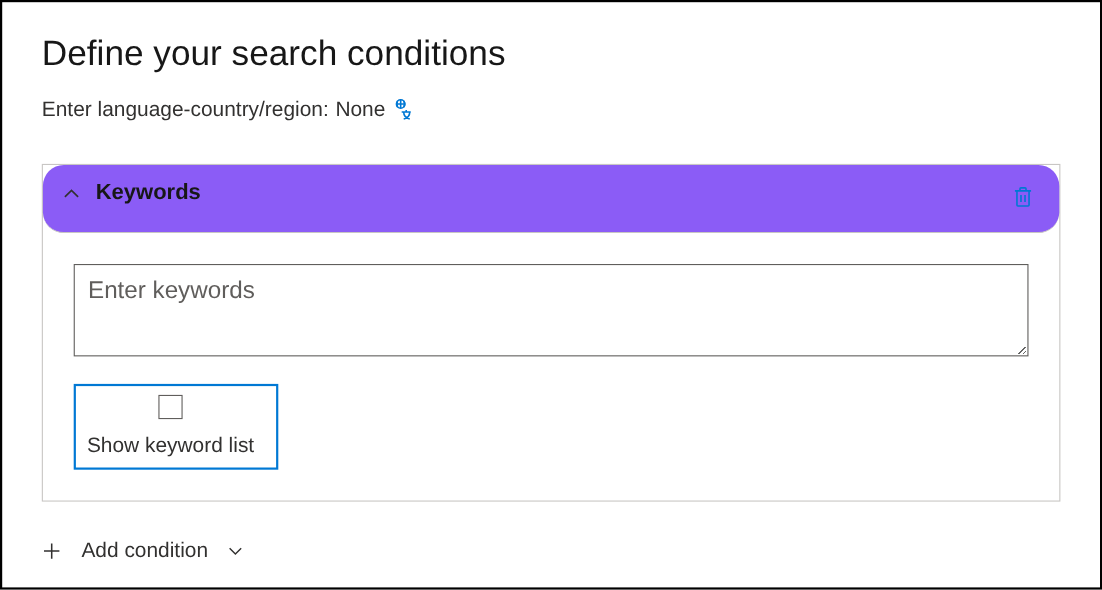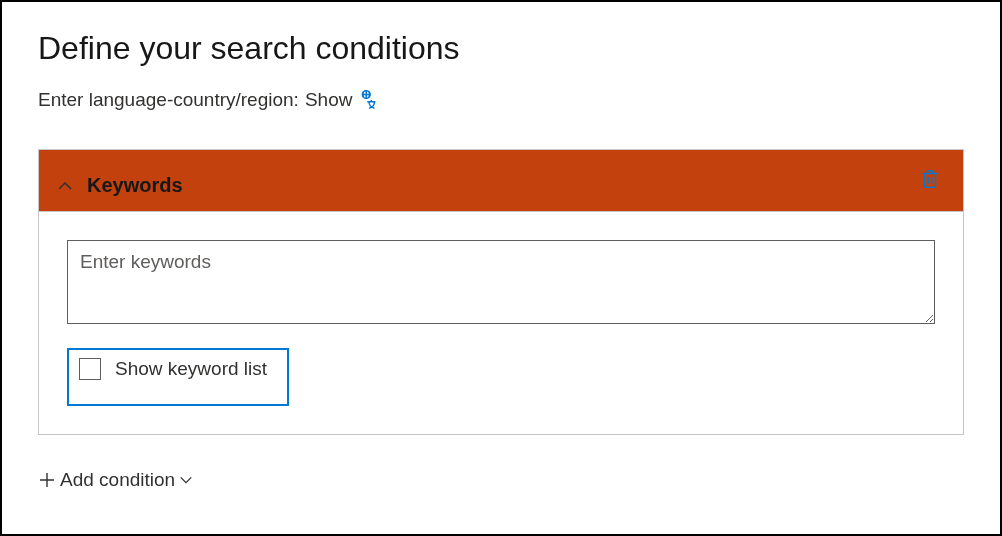--- a/index.html
+++ b/index.html
@@ -35,25 +35,26 @@
       color: #0078d4;
       display: inline-flex;
       align-items: center;
     }
     .panel {
       border: 1px solid #c8c6c4;
       margin-bottom: 30px;
     }
     .panel-header {
       display: flex;
-      align-items: flex-end;
+      align-items: flex-start;
       justify-content: space-between;
-      background: #c2410c;
+      background: #8b5cf6;
       padding: 14px 18px;
       border-bottom: 1px solid #c8c6c4;
+      border-radius: 19px;
     }
     .panel-header-left {
       display: flex;
       align-items: center;
       gap: 14px;
     }
     .chevron-icon {
       color: #323130;
       display: inline-flex;
     }
@@ -71,50 +72,51 @@
       display: inline-flex;
     }
     .panel-body {
       padding: 28px;
     }
     .keyword-input {
       width: 100%;
       height: 84px;
       border: 1px solid #605e5c;
       font-family: inherit;
-      font-size: 19px;
+      font-size: 22px;
       padding: 10px 12px;
       resize: vertical;
       margin-bottom: 20px;
     }
     .keyword-input::placeholder {
       color: #605e5c;
     }
     .show-list-box {
       display: inline-flex;
       align-items: center;
       gap: 14px;
       border: 2px solid #0078d4;
-      padding: 8px 20px 24px 10px;
+      padding: 8px 20px 8px 10px;
+      flex-direction: column;
     }
     .checkbox {
       width: 22px;
       height: 22px;
       border: 1px solid #605e5c;
       background: #fff;
       cursor: pointer;
     }
     .show-list-label {
       font-size: 19px;
       color: #323130;
     }
     .add-condition {
       display: inline-flex;
       align-items: center;
-      gap: 4px;
+      gap: 18px;
       background: none;
       border: none;
       cursor: pointer;
       font-family: inherit;
       font-size: 19px;
       color: #323130;
       padding: 4px 0;
     }
     .plus-icon, .chevron-down {
       display: inline-flex;
@@ -123,21 +125,21 @@
   </style>
 </head>
 <body>
 
 
 
 <h1 class="page-title">Define your search conditions</h1>
 
 <div class="query-row">
   <span>Enter language-country/region:</span>
-  <span>Show</span>
+  <span>None</span>
   <span class="lang-icon">
     <svg width="22" height="22" viewBox="0 0 24 24" fill="none" stroke="currentColor" stroke-width="1.6">
       <circle cx="9" cy="6" r="4.2"></circle>
       <path d="M4.8 6 h8.4 M9 1.8 v8.4 M6 3 a6 6 0 0 0 0 6 M12 3 a6 6 0 0 1 0 6"></path>
       <path d="M10 14 h9 M14.5 12 v2 M12 14 c0 3 2 6 6 7 M18 14 c0 3-2 6-6 7"></path>
     </svg>
   </span>
 </div>
 
 <div class="panel">

